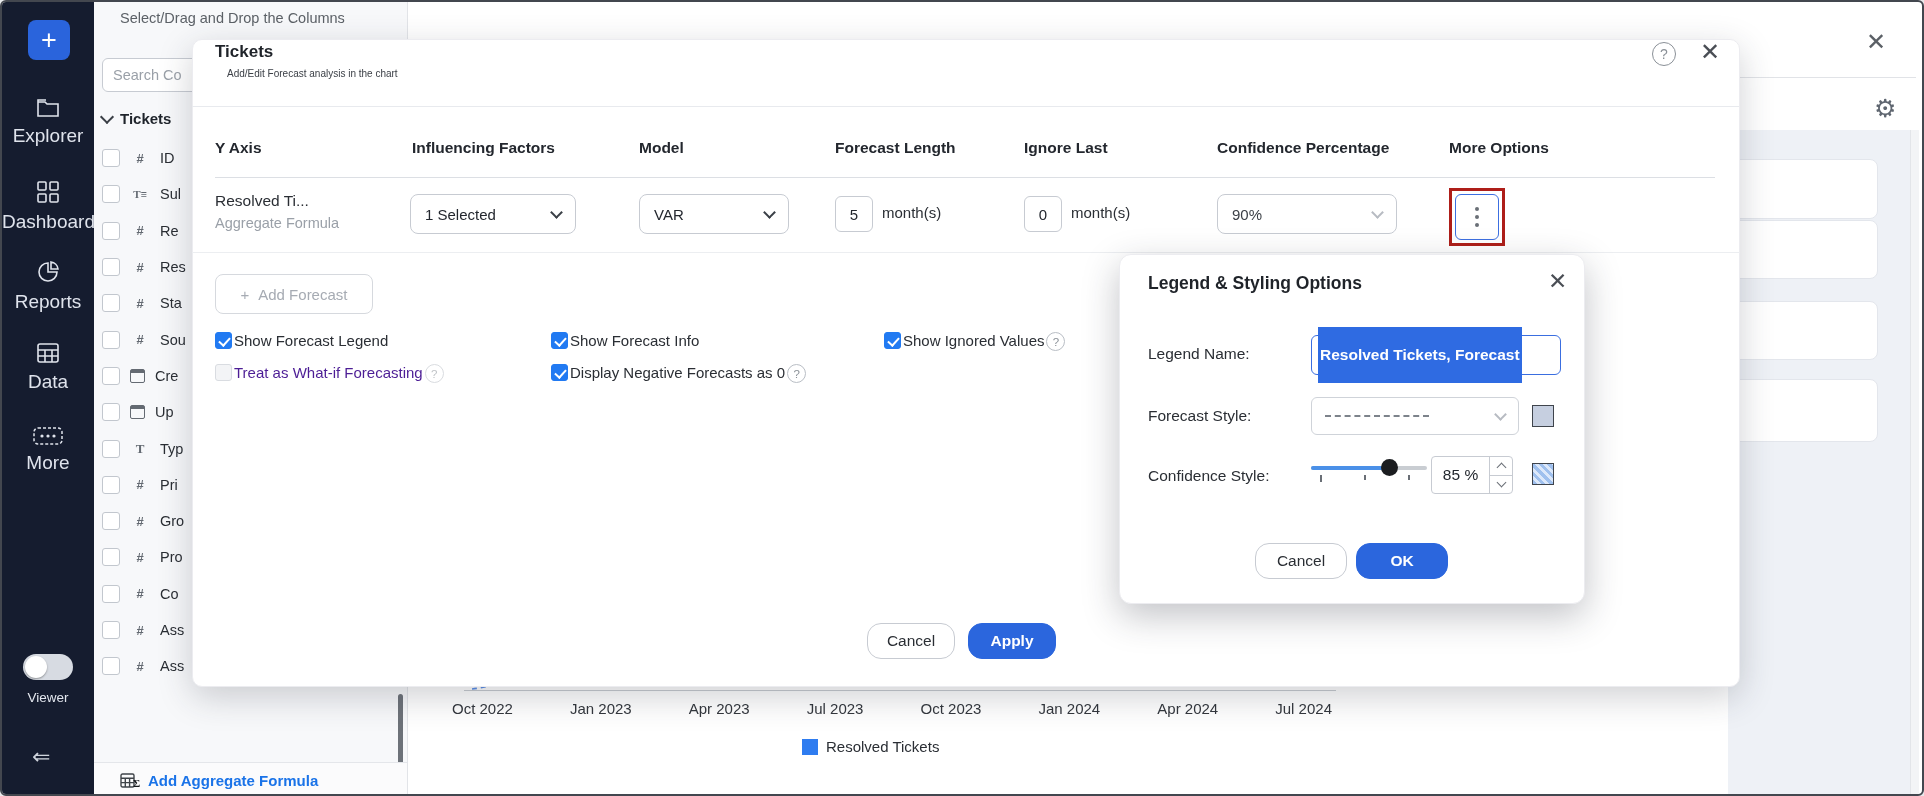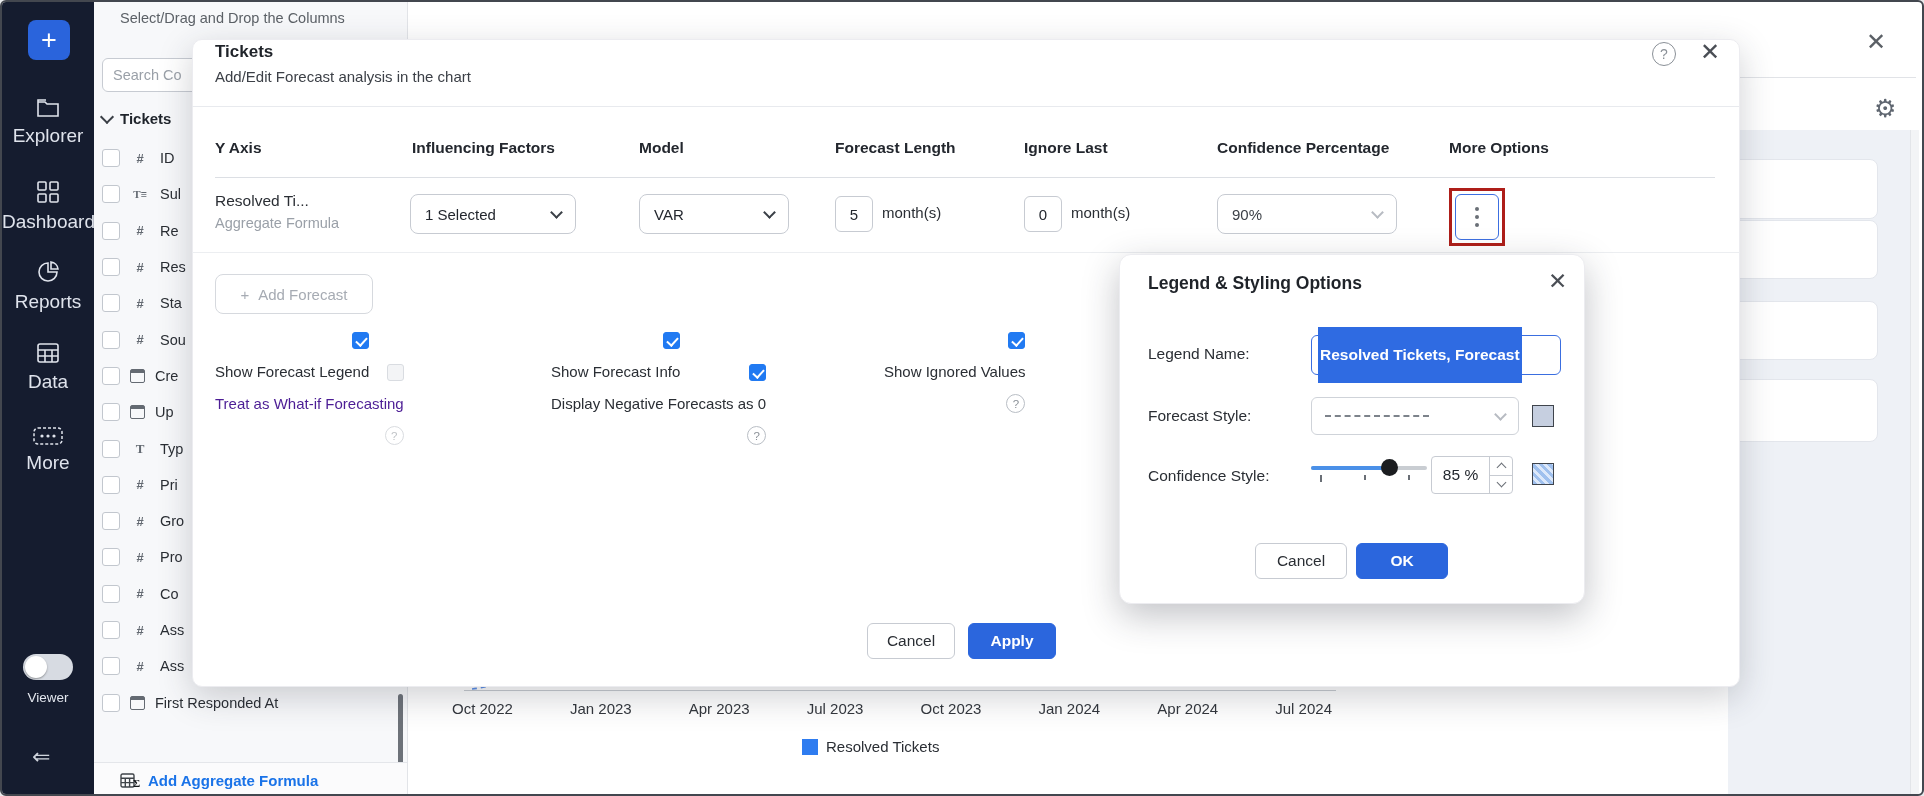--- a/index.html
+++ b/index.html
@@ -52,21 +52,21 @@
   #rpanel-x{left:1864px;top:26px;color:#5b6066;font-size:24px;font-weight:300;cursor:pointer;}
   #rpanel-div1{left:1726px;top:75px;width:188px;height:1px;background:#e1e3e7;}
   #rpanel-gear{left:1872px;top:92px;color:#5f6670;font-size:25px;cursor:pointer;}
   #rpanel-body{left:1726px;top:128px;width:182px;height:668px;background:#eef1f6;}
   .rcard{left:1700px;width:176px;background:#fff;border:1px solid #e3e6ec;border-radius:8px;box-sizing:border-box;}
   #rscroll{left:1908px;top:128px;width:8px;height:668px;background:#f3f4f6;border-left:1px solid #e3e5e9;}
 
   
   #fdialog{left:190px;top:37px;width:1548px;height:648px;background:#fff;border-radius:10px;box-shadow:0 10px 34px rgba(40,45,60,.22);border:1px solid #ececf0;box-sizing:border-box;}
   #fd-title{left:213px;top:40px;font-size:17px;font-weight:bold;color:#1f2329;}
-  #fd-sub{left:213px;top:66px;font-size:15px;color:#3c4047;}
+  #fd-sub{left:225px;top:66px;font-size:10px;color:#3c4047;}
   #fd-help{left:1650px;top:40px;width:22px;height:22px;border:1.5px solid #8a9097;border-radius:50%;color:#8a9097;font-size:14px;display:flex;align-items:center;justify-content:center;cursor:pointer;}
   #fd-close{left:1698px;top:36px;color:#4a4e55;font-size:24px;font-weight:300;cursor:pointer;}
   #fd-hdiv{left:190px;top:104px;width:1547px;height:1px;background:#e8eaee;}
   .fd-col-h{top:137px;font-size:15.5px;font-weight:bold;color:#23272e;white-space:nowrap;}
   #fd-rowdiv1{left:213px;top:175px;width:1500px;height:1px;background:#dcdfe4;}
   #fd-rowdiv2{left:190px;top:250px;width:1548px;height:1px;background:#eceef1;}
   #fd-yaxis-name{left:213px;top:190px;font-size:15.5px;color:#2a2e34;}
   #fd-yaxis-sub{left:213px;top:213px;font-size:14.5px;color:#9aa0a8;}
   .fd-select{height:40px;background:#fff;border:1px solid #c7cbd2;border-radius:8px;display:flex;align-items:center;justify-content:space-between;padding:0 14px;box-sizing:border-box;font-size:15px;color:#23272e;cursor:pointer;}
   .chev-sm{width:7px;height:7px;border-right:2px solid #3a3f46;border-bottom:2px solid #3a3f46;transform:rotate(45deg);margin-top:-3px;flex:none;}
@@ -74,29 +74,29 @@
   #fd-infl{left:408px;top:192px;width:166px;}
   #fd-model{left:637px;top:192px;width:150px;}
   .fd-num{top:194px;width:38px;height:36px;border:1px solid #c7cbd2;border-radius:6px;display:flex;align-items:center;justify-content:center;font-size:15px;color:#23272e;background:#fff;box-sizing:border-box;}
   .fd-unit{top:202px;font-size:15px;color:#2a2e34;}
   #fd-conf{left:1215px;top:192px;width:180px;color:#3c4047;}
   #fd-kebab-outer{left:1447px;top:186px;width:50px;height:52px;border:3px solid #ae1e19;display:flex;align-items:center;justify-content:center;background:#fff;}
   #fd-kebab{width:42px;height:44px;border:1.5px solid #3c6fe1;border-radius:6px;display:flex;align-items:center;justify-content:center;cursor:pointer;background:#fff;}
   .dots{display:flex;flex-direction:column;gap:4px;}
   .dots i{width:4px;height:4px;border-radius:50%;background:#6a6f76;}
   #fd-add{left:213px;top:272px;width:156px;height:38px;border:1px solid #d6d9de;border-radius:8px;background:#fff;display:flex;align-items:center;justify-content:center;gap:9px;color:#a6abb3;font-size:15px;cursor:default;}
-  .cb-row{display:flex;align-items:flex-end;gap:14px;height:22px;flex-direction:column;}
+  .cb-row{display:flex;align-items:flex-start;gap:2px;height:22px;}
   .cb-box{width:17px;height:17px;border-radius:3px;box-sizing:border-box;flex:none;position:relative;cursor:pointer;}
   .cb-on{background:#217af2;border:1px solid #217af2;}
   .cb-on::after{content:"";position:absolute;left:5px;top:2px;width:5px;height:9px;border-right:2px solid #fff;border-bottom:2px solid #fff;transform:rotate(42deg);}
   .cb-off{background:#f3f4f6;border:1px solid #d9dce1;}
   .cb-label{font-size:15px;color:#2a2e34;white-space:nowrap;}
   .cb-dis{color:#4c1d95;}
   .help-ic{width:17px;height:17px;border:1px solid #b9bec5;border-radius:50%;color:#8a9097;font-size:11.5px;display:flex;align-items:center;justify-content:center;flex:none;}
-  .btn{height:36px;border-radius:6px;display:flex;align-items:center;justify-content:center;font-size:15.5px;cursor:pointer;box-sizing:border-box;}
+  .btn{height:36px;border-radius:14px;display:flex;align-items:center;justify-content:center;font-size:15.5px;cursor:pointer;box-sizing:border-box;}
   .btn-plain{background:#fff;border:1px solid #c7cbd2;color:#2a2e34;}
   .btn-blue{background:#2b66dd;border:1px solid #2b66dd;color:#ffffff;font-weight:bold;}
 
   
   #lpopup{left:1117px;top:252px;width:466px;height:350px;background:#fff;border-radius:12px;box-shadow:0 12px 36px rgba(35,40,55,.28);border:1px solid #ececf0;box-sizing:border-box;}
   #lp-title{left:28px;top:18px;font-size:17.5px;font-weight:bold;color:#1f2329;}
   #lp-close{left:428px;top:13px;color:#4a4e55;font-size:23px;font-weight:300;cursor:pointer;}
   .lp-label{left:28px;font-size:15.5px;color:#2a2e34;}
   #lp-name-input{left:191px;top:80px;width:250px;height:40px;border:1.5px solid #3a6ee0;border-radius:6px;display:flex;align-items:center;padding:0 6px;box-sizing:border-box;background:#fff;}
   #lp-name-sel{background:#2f6be2;color:#fff;font-size:15.5px;font-weight:bold;padding:19px 2px;white-space:nowrap;}
@@ -277,25 +277,20 @@
         <span class="col-label">Ass</span>
       </div>
 
       <div class="col-row">
         <span class="cbx"></span>
         <span class="col-icon" data-icon="number"></span>
         <span class="col-label">Ass</span>
       </div>
 
 
-      <div class="col-row">
-        <span class="cbx"></span>
-        <span class="col-icon" data-icon="calendar"></span>
-        <span class="col-label">First Responded At</span>
-      </div>
     </div>
   <div id="col-scrollthumb" class="abs"></div>
   <div id="colfooter" class="abs">
     <svg width="20" height="16" viewBox="0 0 20 16">
         <g fill="none" stroke="#3f4449" stroke-width="1.4">
           <rect x="1" y="1" width="13" height="13" rx="1.5"></rect>
           <path d="M1 5.3 h13 M1 9.6 h13 M5.3 5.3 v8.7 M9.6 5.3 v8.7"></path>
         </g>
         <text x="13" y="14" font-size="11" font-weight="bold" fill="#15181c" font-family="Liberation Serif,serif">Σ</text>
       </svg>

